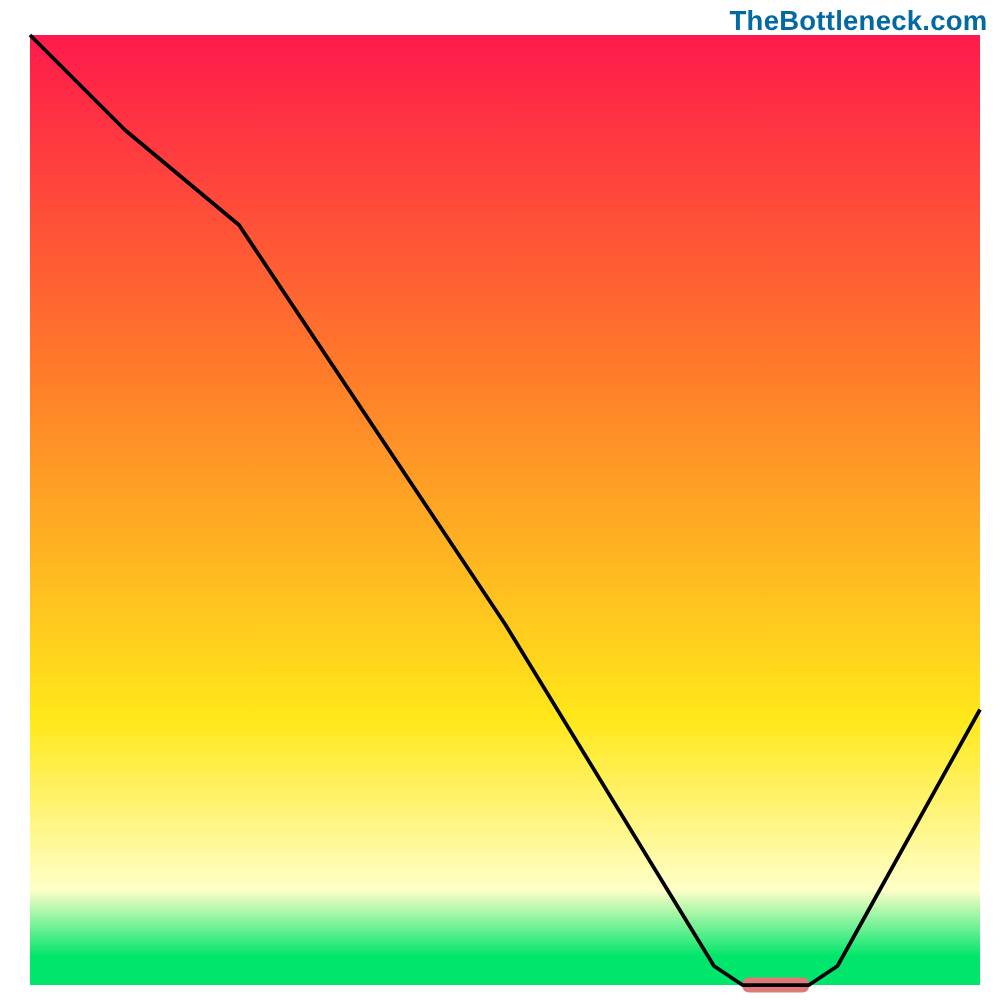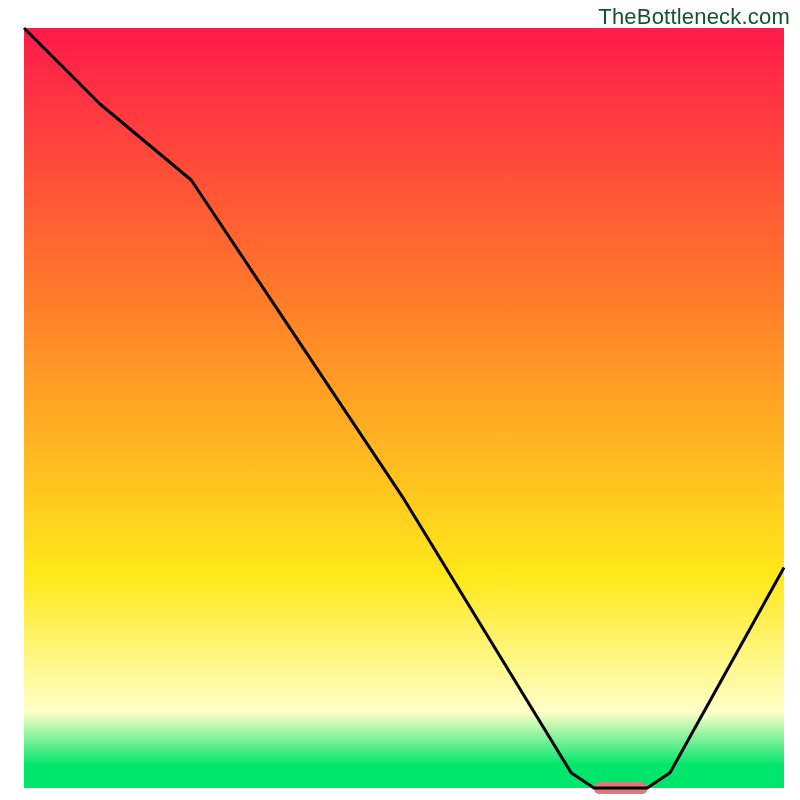--- a/index.html
+++ b/index.html
@@ -14,22 +14,22 @@
   .canvas {
     position: relative;
     width: 800px;
     height: 800px;
   }
   .watermark {
     position: absolute;
     top: 4px;
     right: 10px;
     font-size: 22px;
-    font-weight: 400;
-    color: #14532d;
+    font-weight: 700;
+    color: #0369a1;
     letter-spacing: 0.2px;
   }
   svg.plot {
     position: absolute;
     inset: 0;
     width: 800px;
     height: 800px;
     display: block;
   }
 </style>

